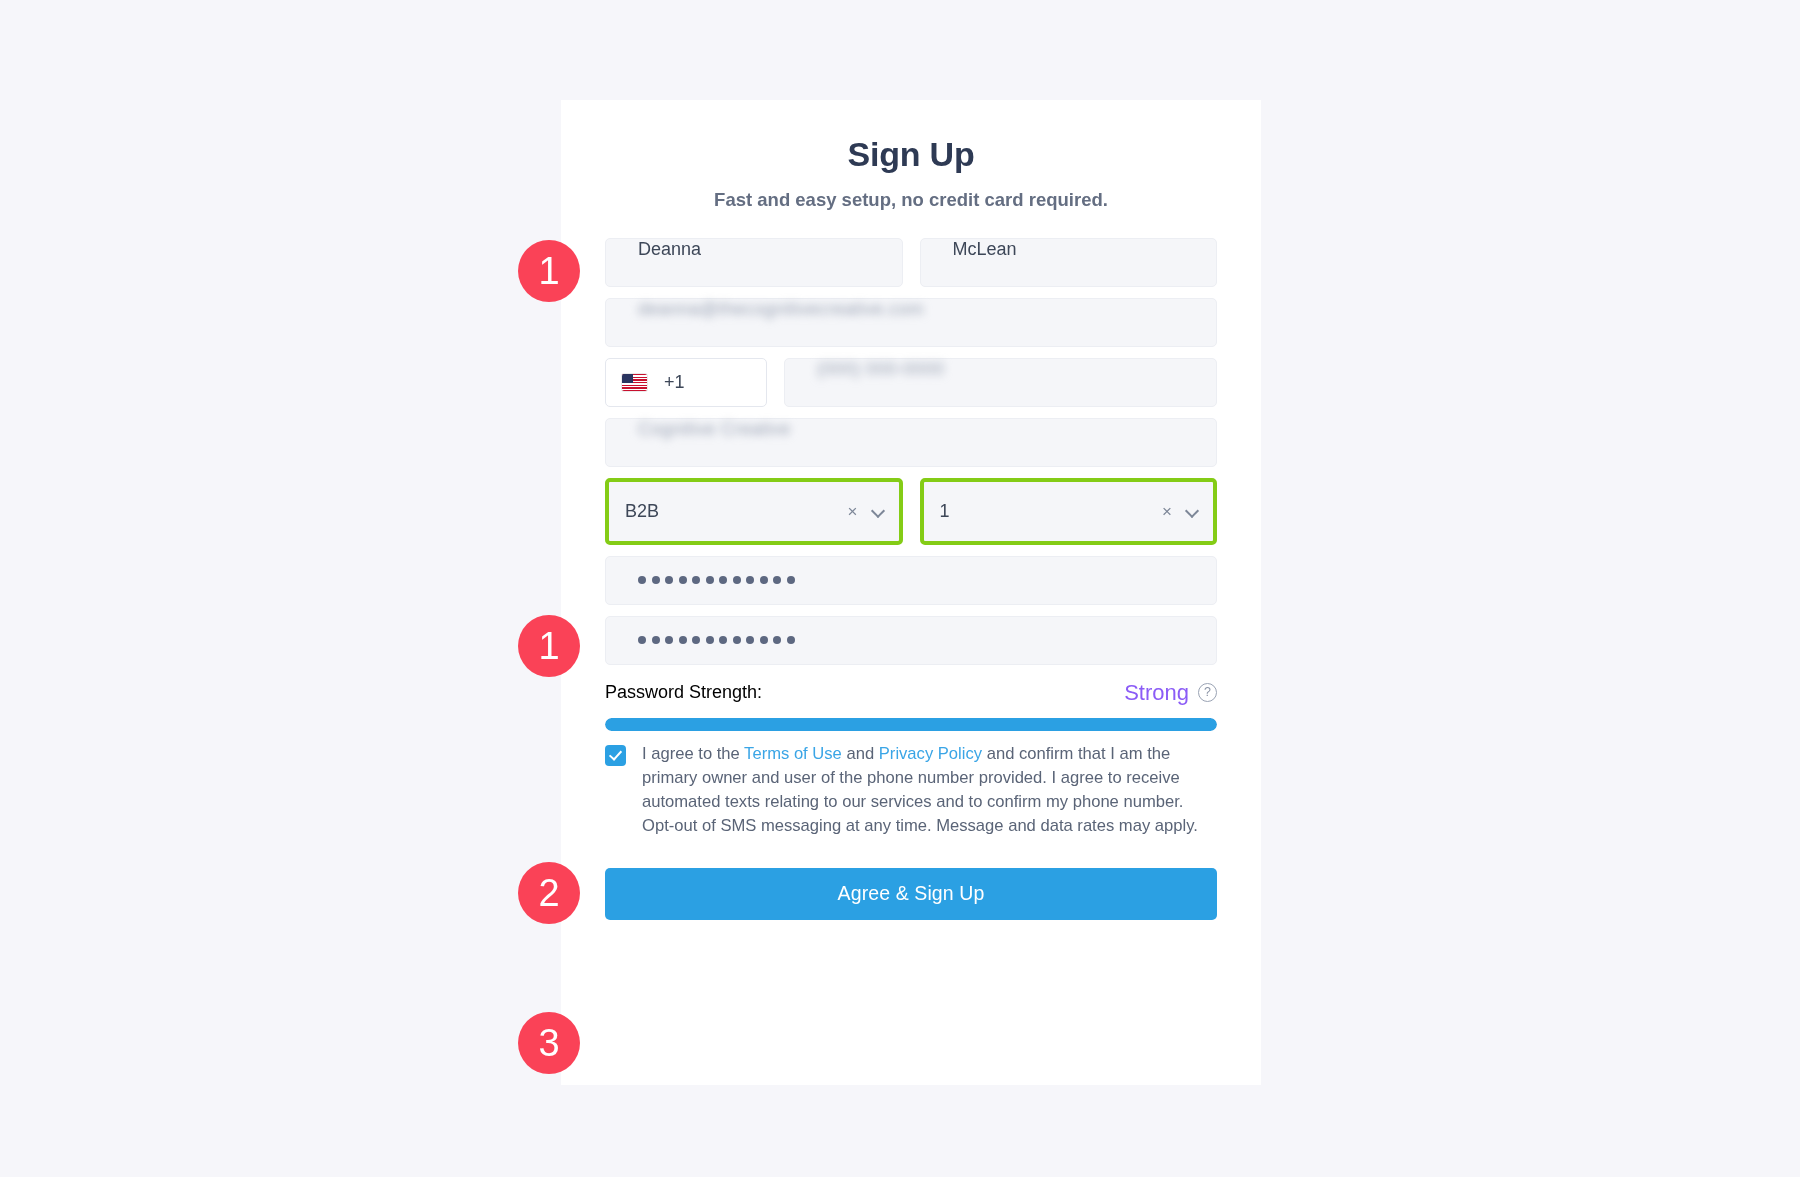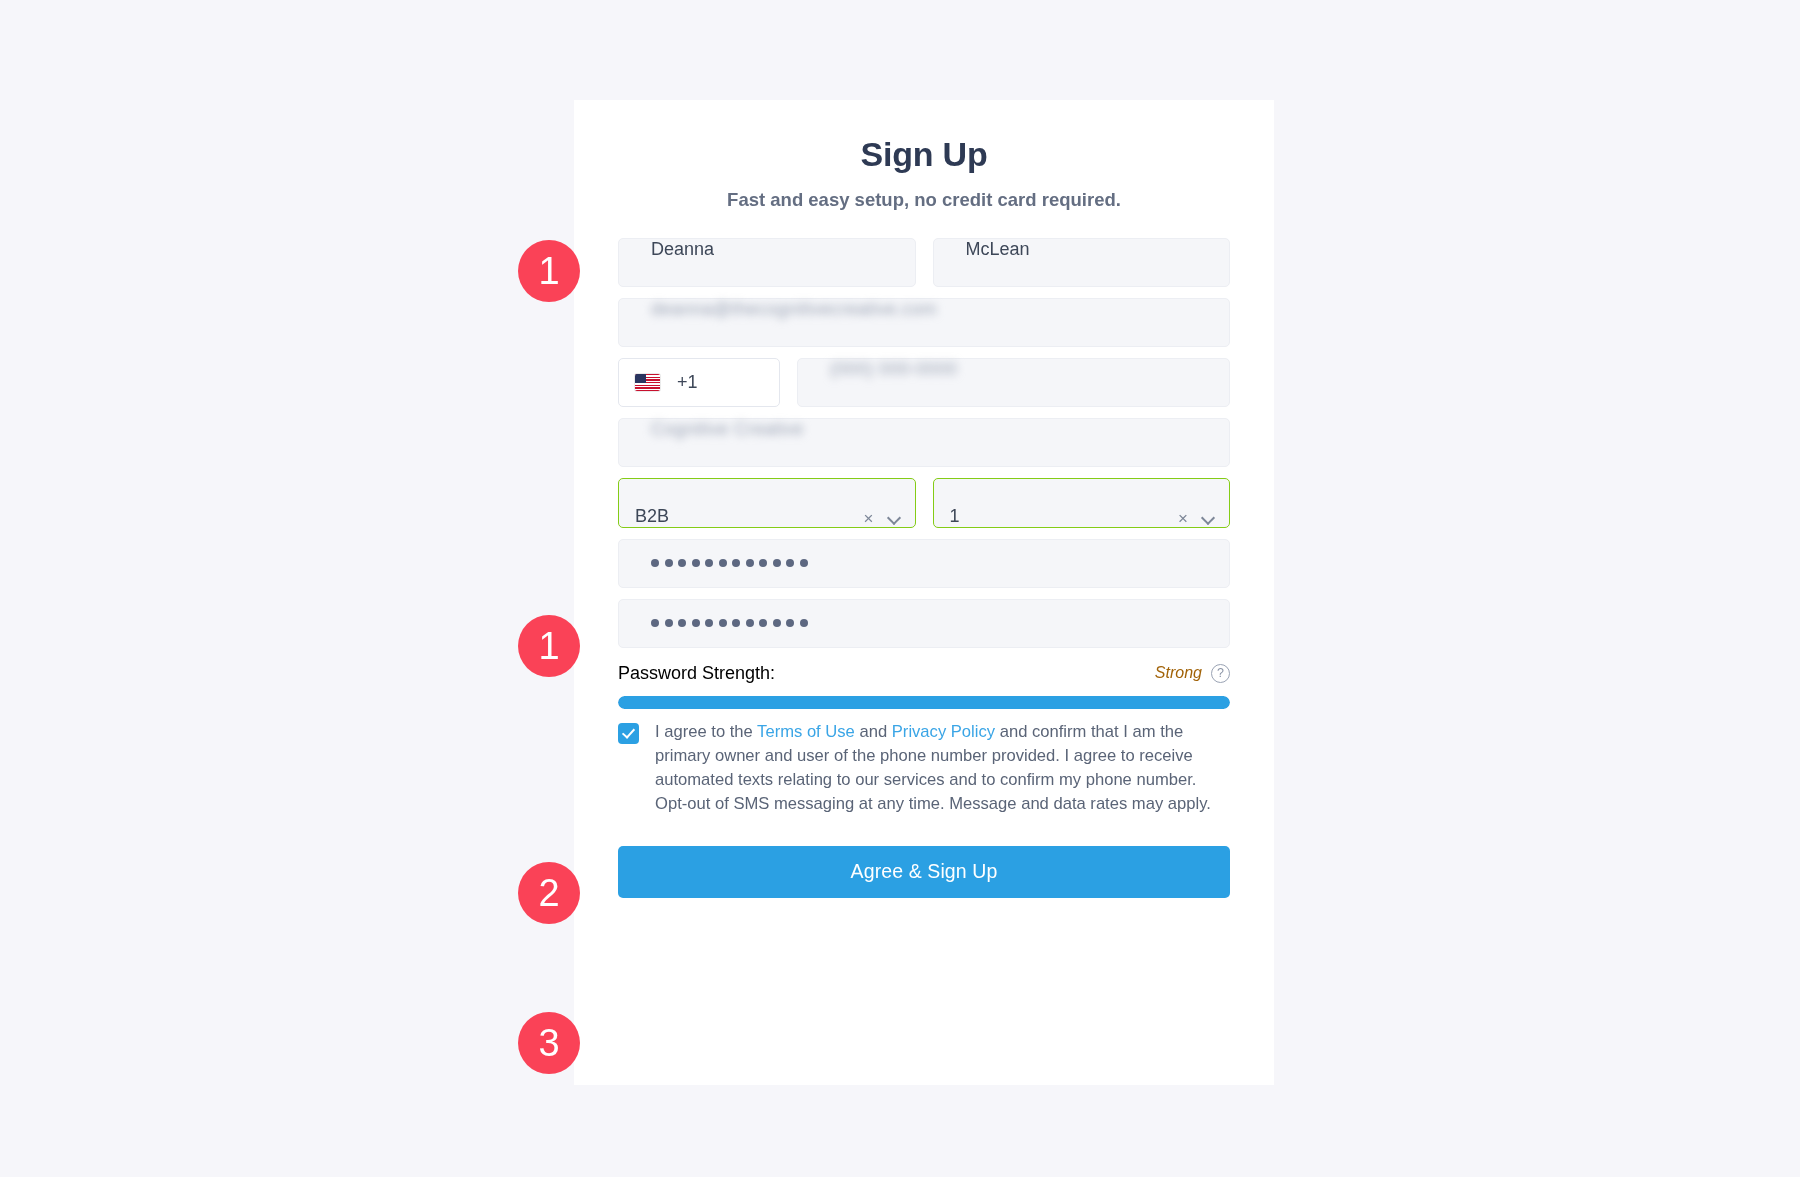--- a/index.html
+++ b/index.html
@@ -17,21 +17,21 @@
   .page {
     position: relative;
     width: 1800px;
     height: 1177px;
     background: #f6f6fa;
   }
 
   
   .card {
     position: absolute;
-    left: 574px;
+    left: 561px;
     top: 100px;
     width: 700px;
     height: 985px;
     background: #ffffff;
     box-sizing: border-box;
   }
 
   .card-inner {
     padding: 34px 44px 0 44px;
   }
@@ -140,26 +140,26 @@
     width: 11px; height: 9px;
     background: #2a3560;
   }
   .ccode { font-size: 18px; color: #3d4758; }
 
   .phone-field { flex: 1; }
 
   
   .select {
     box-sizing: border-box;
-    height: 50px;
+    height: 67px;
     background: #f5f6f9;
-    border: 1px solid #84cc16;
+    border: 4px solid #84cc16;
     border-radius: 5px;
     display: flex;
-    align-items: flex-end;
+    align-items: center;
     padding: 0 14px 0 16px;
     flex: 1 1 50%;
   }
   .select .value {
     flex: 1;
     font-size: 18px;
     color: #3d4758;
   }
   .sel-icons {
     display: flex;
@@ -214,23 +214,22 @@
   .strength-label {
     font-size: 18px;
     color: #000000;
   }
   .strength-right {
     display: flex;
     align-items: center;
     gap: 9px;
   }
   .strength-value {
-    font-size: 16px;
-    color: #a16207;
-    font-style: italic;
+    font-size: 22px;
+    color: #8b5cf6;
   }
   .help-icon {
     width: 19px;
     height: 19px;
     border: 1.4px solid #9aa3b4;
     border-radius: 50%;
     color: #8b94a6;
     font-size: 12.5px;
     line-height: 17px;
     text-align: center;

